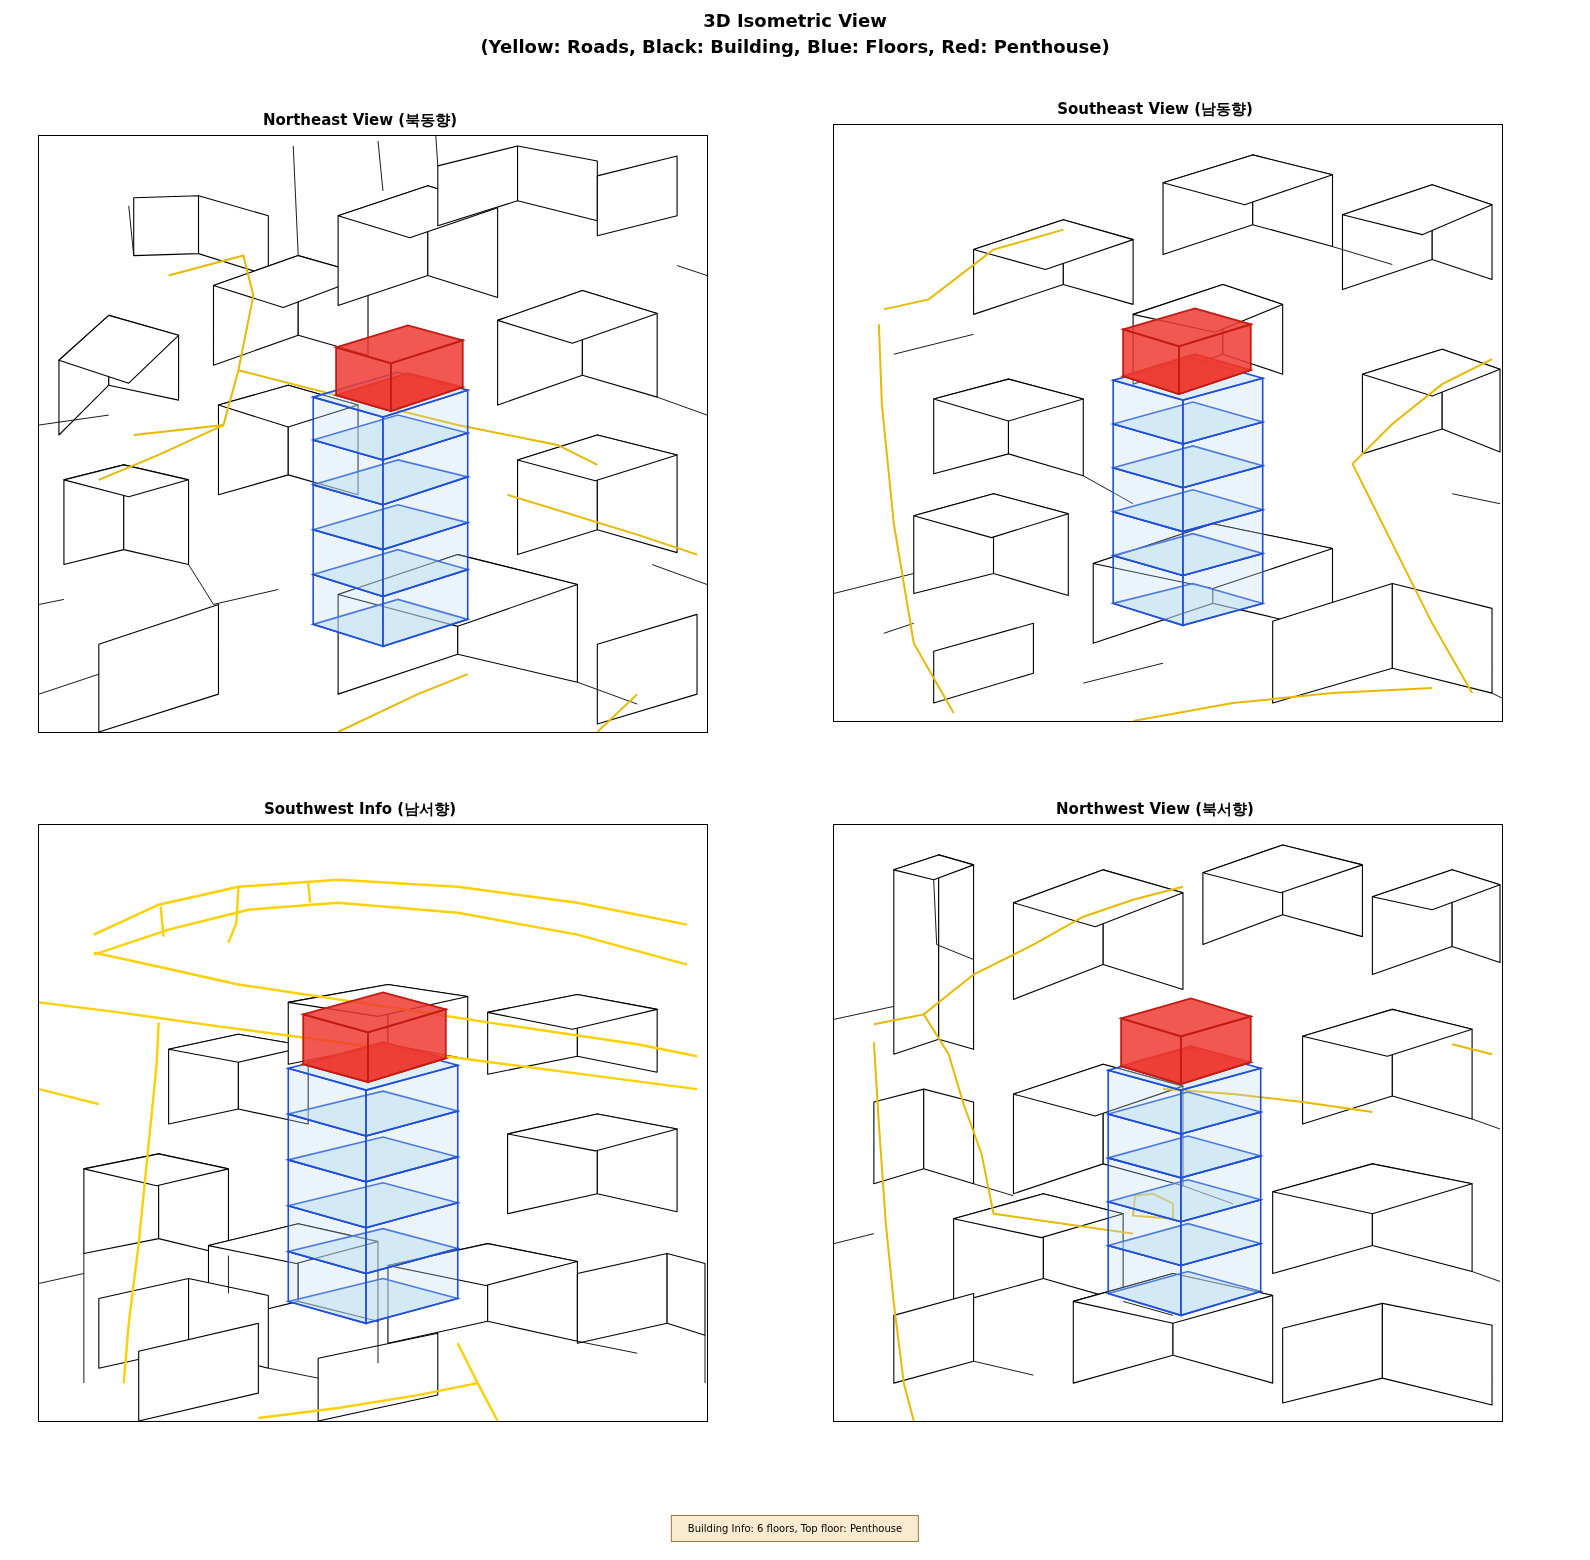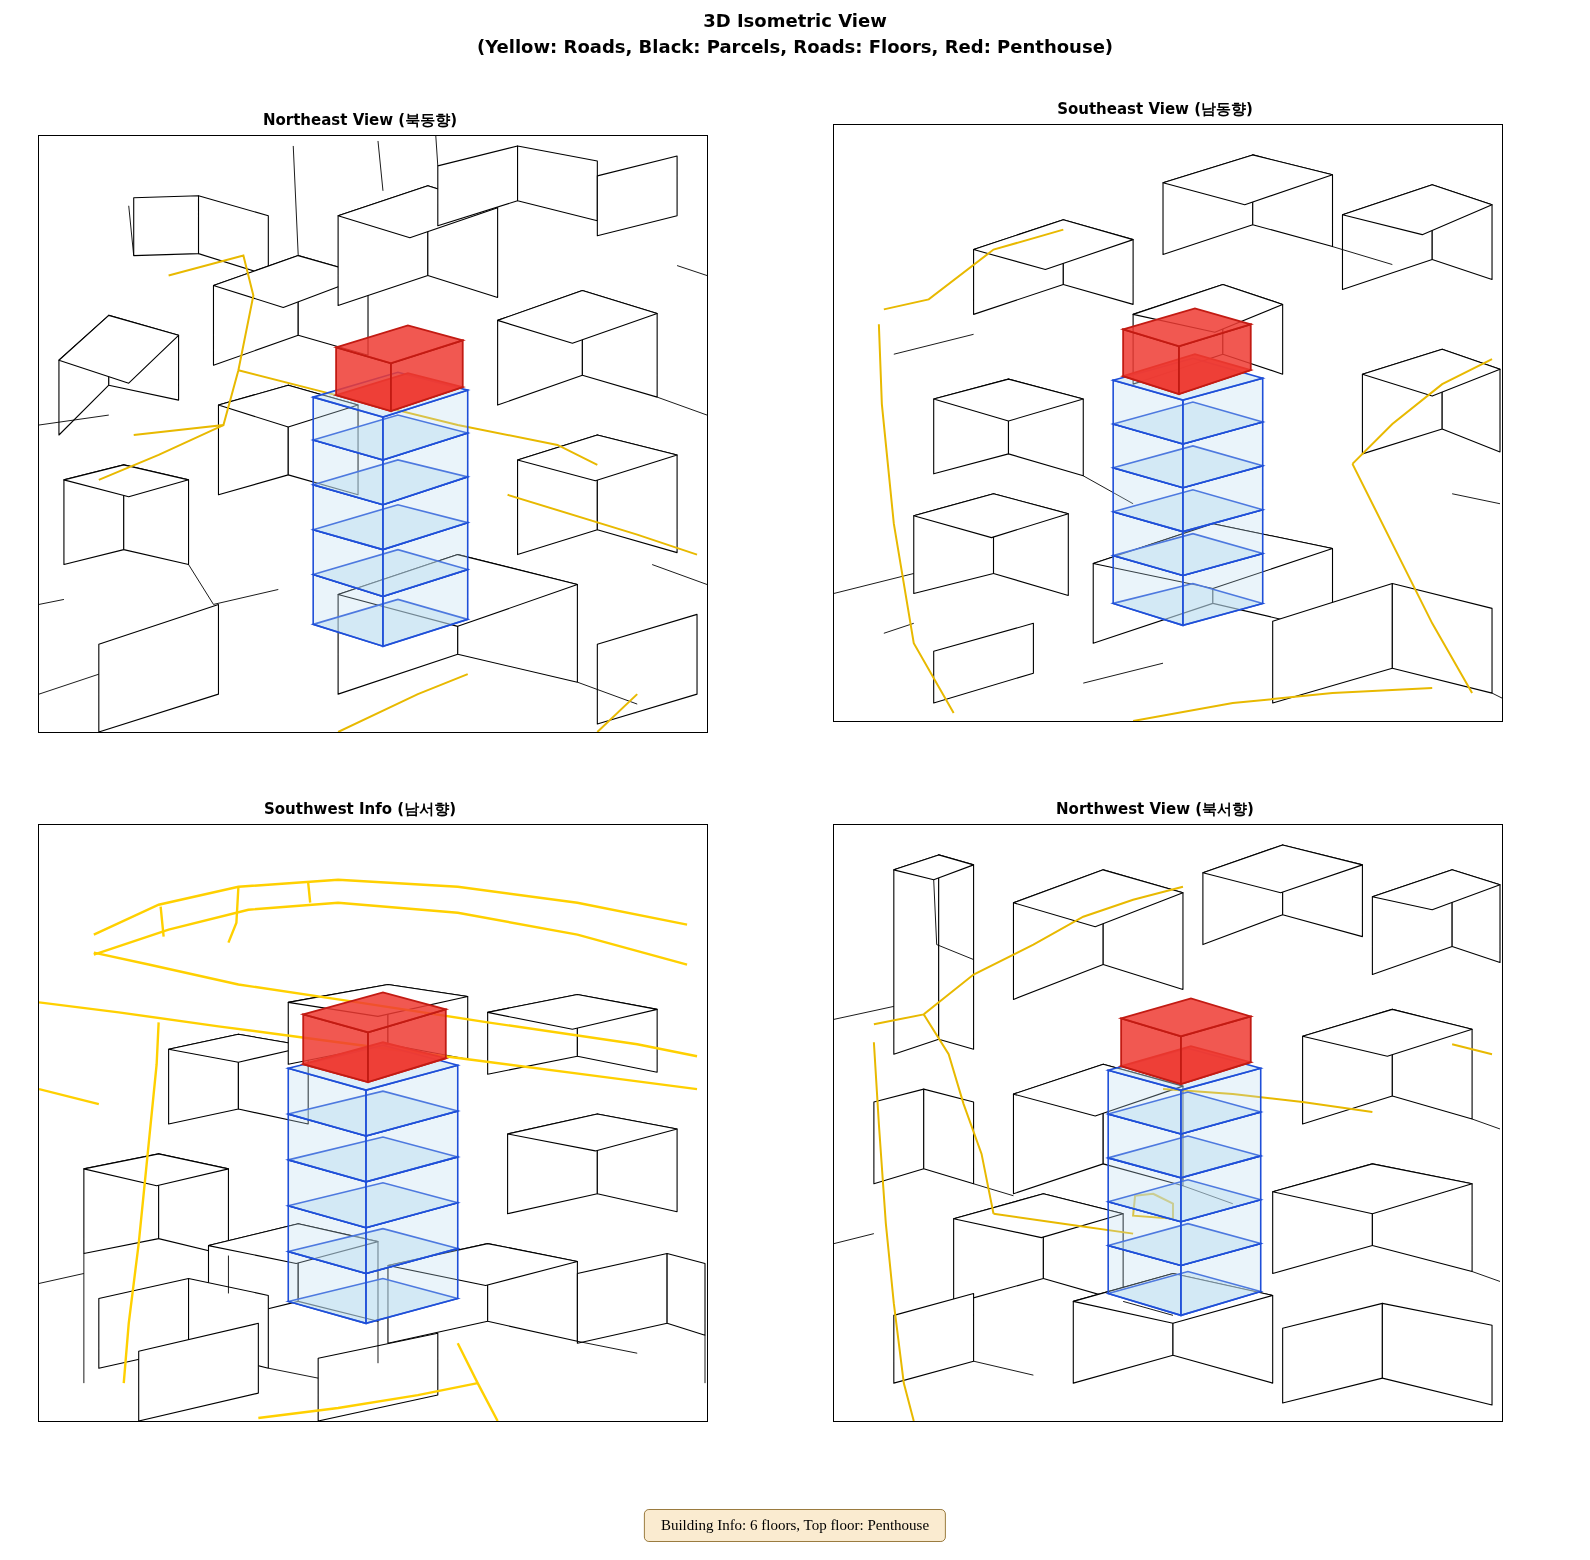--- a/index.html
+++ b/index.html
@@ -64,34 +64,33 @@
     width: 100%;
     height: 100%;
   }
   .infobox {
     position: absolute;
     left: 50%;
     transform: translateX(-50%);
     bottom: 18px;
     background: #faebd0;
     border: 1px solid #9a7b3f;
-    border-radius: 5px;
+    border-radius: 0;
     padding: 7px 16px;
-    font-size: 15px;
+    font-size: 10px;
     color: #000000;
     white-space: nowrap;
-    font-family: Liberation Serif, serif;
   }
 </style>
 </head>
 <body>
 
 <div id="figure">
 
-  <div class="fig-title"><span>3D Isometric View</span><br><span>(Yellow: Roads, Black: Parcels, Roads: Floors, Red: Penthouse)</span></div>
+  <div class="fig-title"><span>3D Isometric View</span><br><span>(Yellow: Roads, Black: Building, Blue: Floors, Red: Penthouse)</span></div>
 
   <div class="panel" style="left:0px; top:100px;margin-top:11px;">
     <div class="panel-title">Northeast View (북동향)</div>
     <div class="axes">
       <svg viewBox="0 0 670 598" preserveAspectRatio="none">
         <g fill="#ffffff" stroke="#000000" stroke-width="1.1" stroke-linejoin="round">
           <path d="M20 300 L70 250 L70 180 L20 225 Z"></path>
           <path d="M70 250 L140 265 L140 200 L70 180 Z"></path>
           <path d="M20 225 L70 180 L140 200 L90 248 Z" fill="#ffffff"></path>
           <path d="M25 430 L85 415 L85 330 L25 345 Z"></path>

